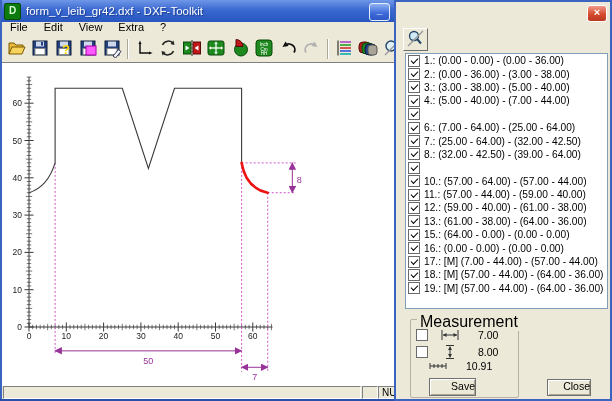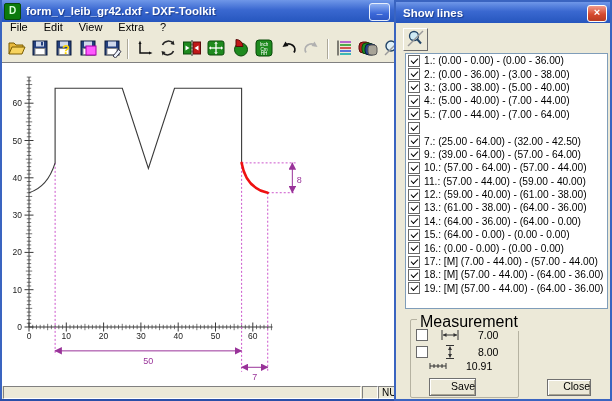--- a/index.html
+++ b/index.html
@@ -7,21 +7,21 @@
        font-family:"Liberation Sans",sans-serif;background:#ece9d8;font-size:11px}
   
   .win-border-left{position:absolute;left:0;top:0;width:2px;height:401px;background:#3a64c0}
   .win-border-bottom{position:absolute;left:0;top:399px;width:612px;height:2px;background:#2a4fa8}
   .titlebar{position:absolute;left:0;top:0;width:612px;height:22px;
     background:linear-gradient(180deg,#7f a,#000);
     background:linear-gradient(180deg,#6f97e8 0%,#3a68d0 45%,#2656be 100%);
     display:flex;align-items:center;padding-left:4px;box-sizing:border-box}
   .app-icon{width:15px;height:15px;background:#0c7a0c;border:1px solid #0a4a0a;border-radius:2px;
     color:#d8ffd8;font-weight:bold;font-size:10px;line-height:14px;text-align:center;flex:none}
-  .title-text{color:#fff;font-weight:bold;font-size:11.5px;margin-left:5px;
+  .title-text{color:#fff;font-weight:normal;font-size:11.5px;margin-left:5px;
     text-shadow:1px 1px 1px #1a3a8a;white-space:nowrap}
   .cap-btn{position:absolute;width:19px;height:16px;border:1px solid #e6eefc;border-radius:3px;
     color:#fff;font-weight:bold;text-align:center}
   .min-btn{left:369px;top:3px;background:linear-gradient(180deg,#8fb0f2,#3b68d8 60%,#2e58c4);
     font-size:10px;line-height:12px}
   .menubar{position:absolute;left:2px;top:20px;width:610px;height:14px;display:flex;align-items:center}
   .menu-item{padding:0 8px;color:#000}
   .toolbar{position:absolute;left:2px;top:36px;width:610px;height:26px;display:flex;align-items:center;padding-left:2px;box-sizing:border-box}
   .tbtn{width:24px;height:24px;display:flex;align-items:center;justify-content:center;flex:none}
   .tsep{width:0;height:20px;border-left:1px solid #aca899;border-right:1px solid #fff;margin:0 3px;flex:none}
@@ -396,23 +396,20 @@
 
 <div class="statusbar">
   <div class="sb-pane sb-main"></div>
   <div class="sb-pane sb-mini"></div>
   <div class="sb-pane sb-num">NUM</div>
 </div>
 <div class="win-border-left"></div>
 <div class="win-border-bottom"></div>
 
 <div class="dialog">
-  <div class="dlg-title">
-    <span>Show lines</span>
-  </div>
   <div class="dlg-close">×</div>
 
   <div class="dlg-toolbtn">
     <span><svg width="19" height="19">
           <circle cx="8" cy="7" r="4.5" fill="#cfeaf4" stroke="#224466" stroke-width="1.3"></circle>
           <line x1="11" y1="10" x2="15" y2="14.5" stroke="#224466" stroke-width="2"></line>
           <line x1="2" y1="17" x2="17" y2="2" stroke="#9a9a9a" stroke-width="1.4"></line>
         </svg></span>
   </div>
 
@@ -428,52 +425,51 @@
       <div class="list-row">
         <span class="cb checked"></span>
         <span class="row-label">3.: (3.00 - 38.00) - (5.00 - 40.00)</span>
       </div>
       <div class="list-row">
         <span class="cb checked"></span>
         <span class="row-label">4.: (5.00 - 40.00) - (7.00 - 44.00)</span>
       </div>
       <div class="list-row">
         <span class="cb checked"></span>
-        <span class="row-label">5.: (7.00 - 44.00) - (7.00 - 64.00)</span>
-      </div>
-      <div class="list-row">
-        <span class="cb checked"></span>
+      </div>
+      <div class="list-row">
+        <span class="cb checked"></span>
+        <span class="row-label">6.: (7.00 - 64.00) - (25.00 - 64.00)</span>
       </div>
       <div class="list-row">
         <span class="cb checked"></span>
         <span class="row-label">7.: (25.00 - 64.00) - (32.00 - 42.50)</span>
       </div>
       <div class="list-row">
         <span class="cb checked"></span>
-        <span class="row-label">9.: (39.00 - 64.00) - (57.00 - 64.00)</span>
+        <span class="row-label">8.: (32.00 - 42.50) - (39.00 - 64.00)</span>
+      </div>
+      <div class="list-row">
+        <span class="cb checked"></span>
       </div>
       <div class="list-row">
         <span class="cb checked"></span>
         <span class="row-label">10.: (57.00 - 64.00) - (57.00 - 44.00)</span>
       </div>
       <div class="list-row">
         <span class="cb checked"></span>
         <span class="row-label">11.: (57.00 - 44.00) - (59.00 - 40.00)</span>
       </div>
       <div class="list-row">
         <span class="cb checked"></span>
         <span class="row-label">12.: (59.00 - 40.00) - (61.00 - 38.00)</span>
       </div>
       <div class="list-row">
         <span class="cb checked"></span>
         <span class="row-label">13.: (61.00 - 38.00) - (64.00 - 36.00)</span>
-      </div>
-      <div class="list-row">
-        <span class="cb checked"></span>
-        <span class="row-label">14.: (64.00 - 36.00) - (64.00 - 0.00)</span>
       </div>
       <div class="list-row">
         <span class="cb checked"></span>
         <span class="row-label">15.: (64.00 - 0.00) - (0.00 - 0.00)</span>
       </div>
       <div class="list-row">
         <span class="cb checked"></span>
         <span class="row-label">16.: (0.00 - 0.00) - (0.00 - 0.00)</span>
       </div>
       <div class="list-row">

